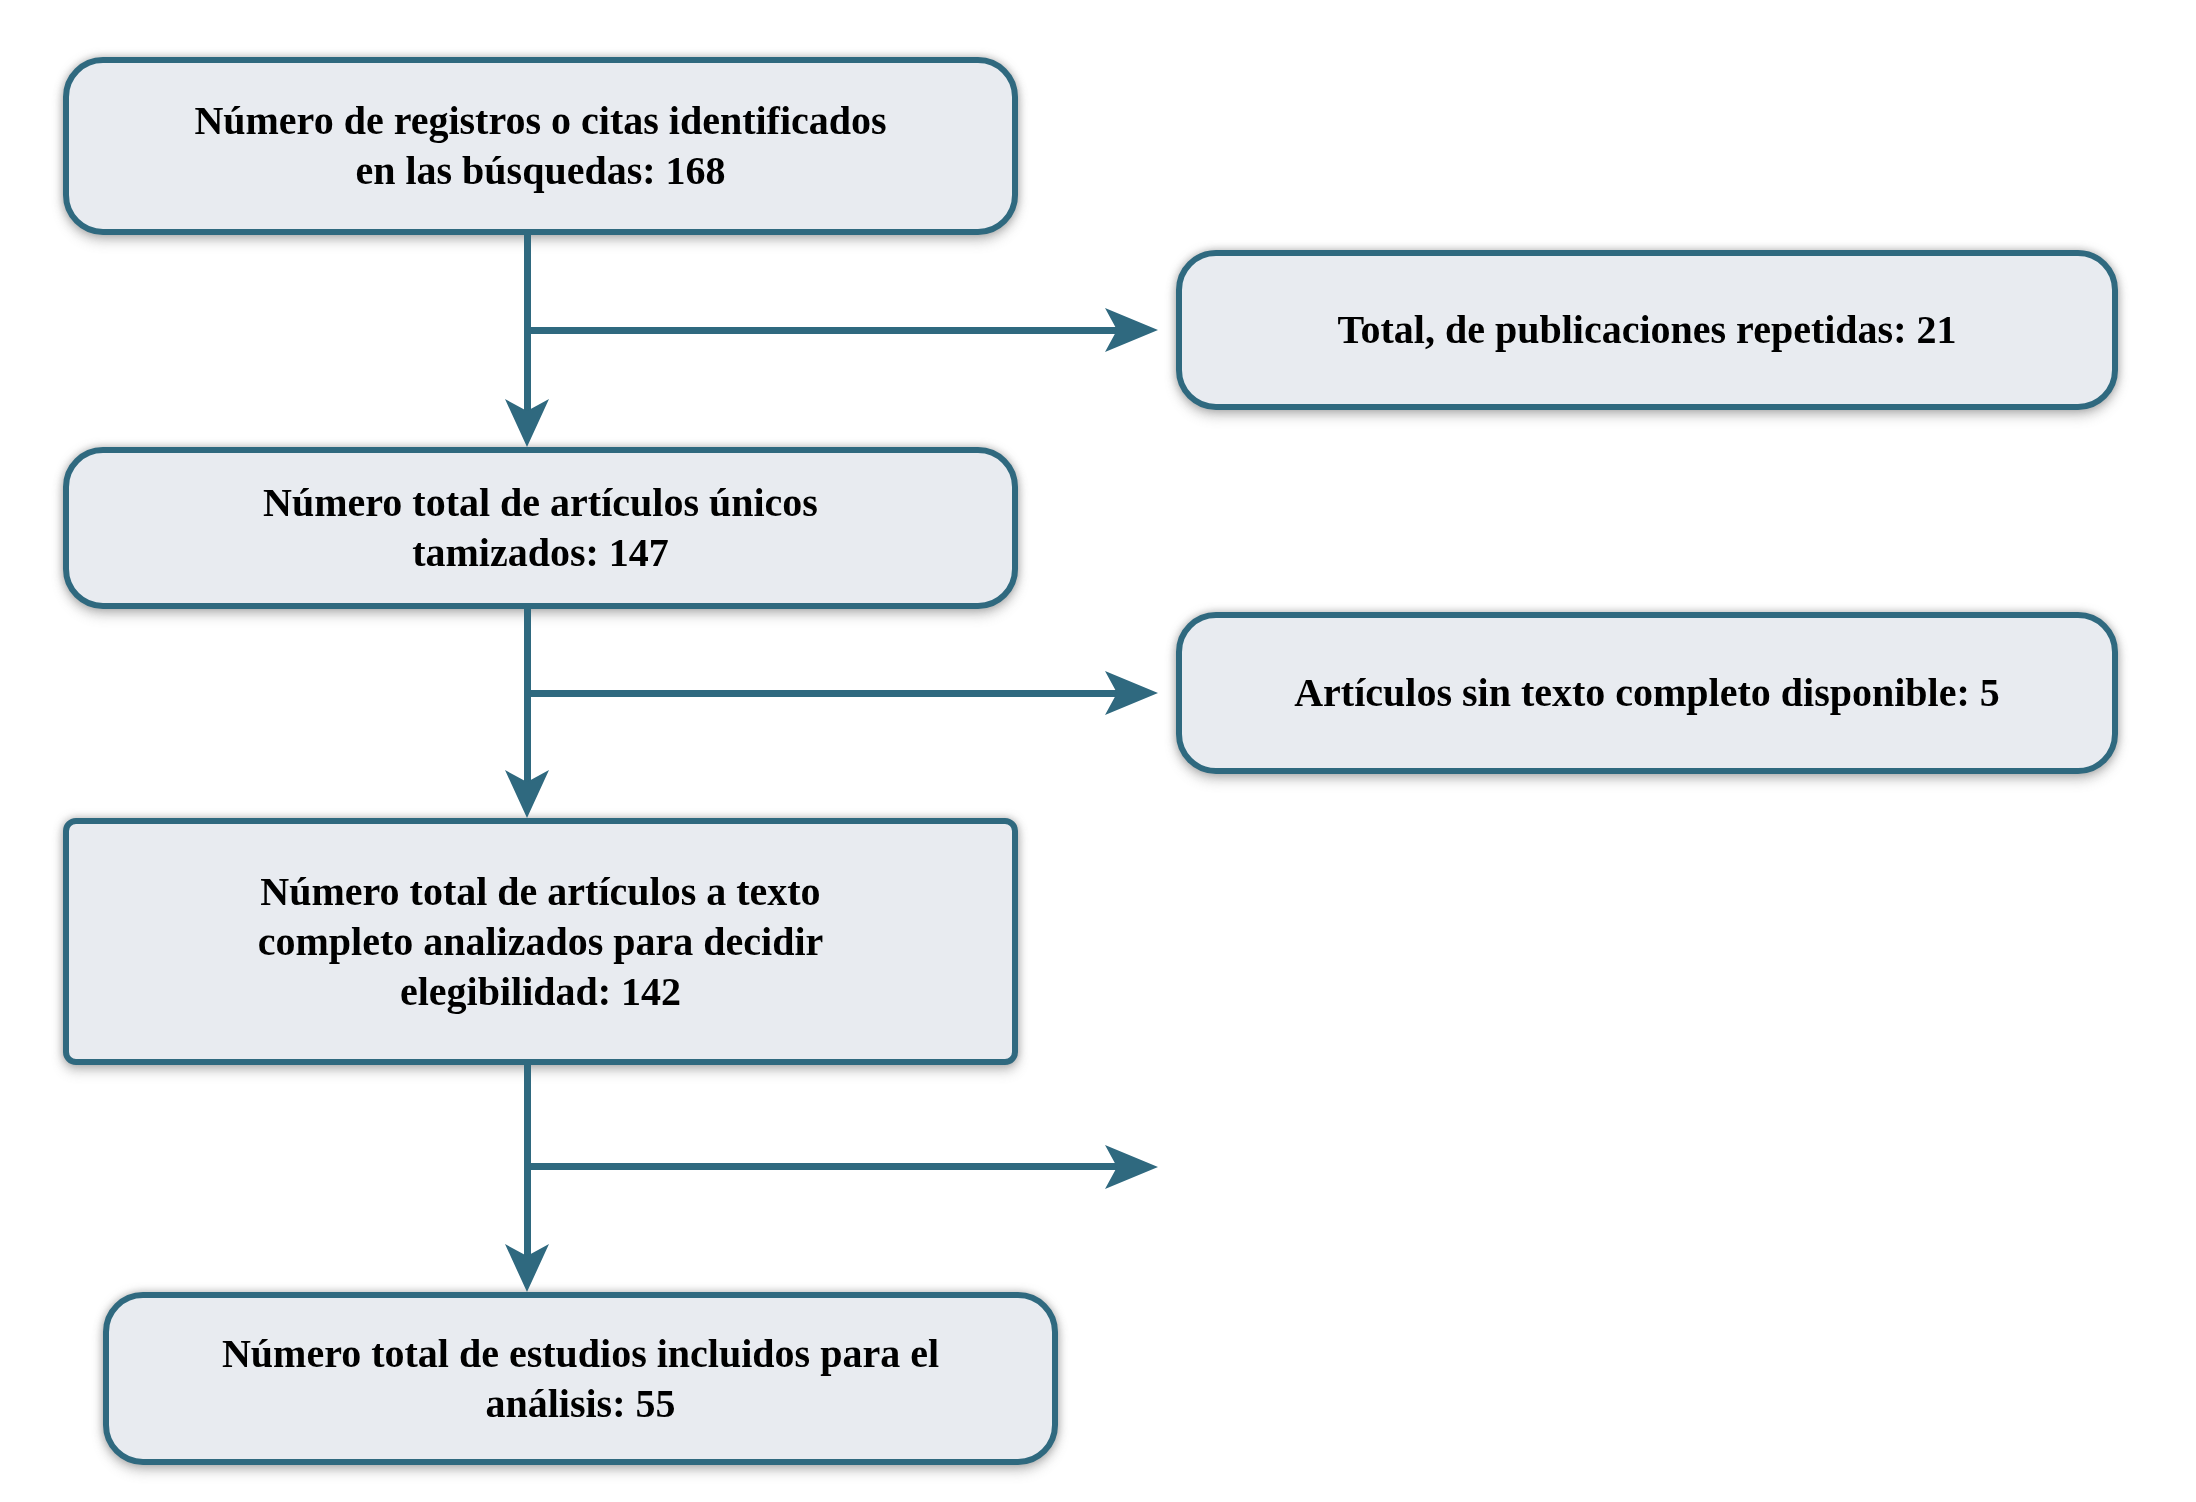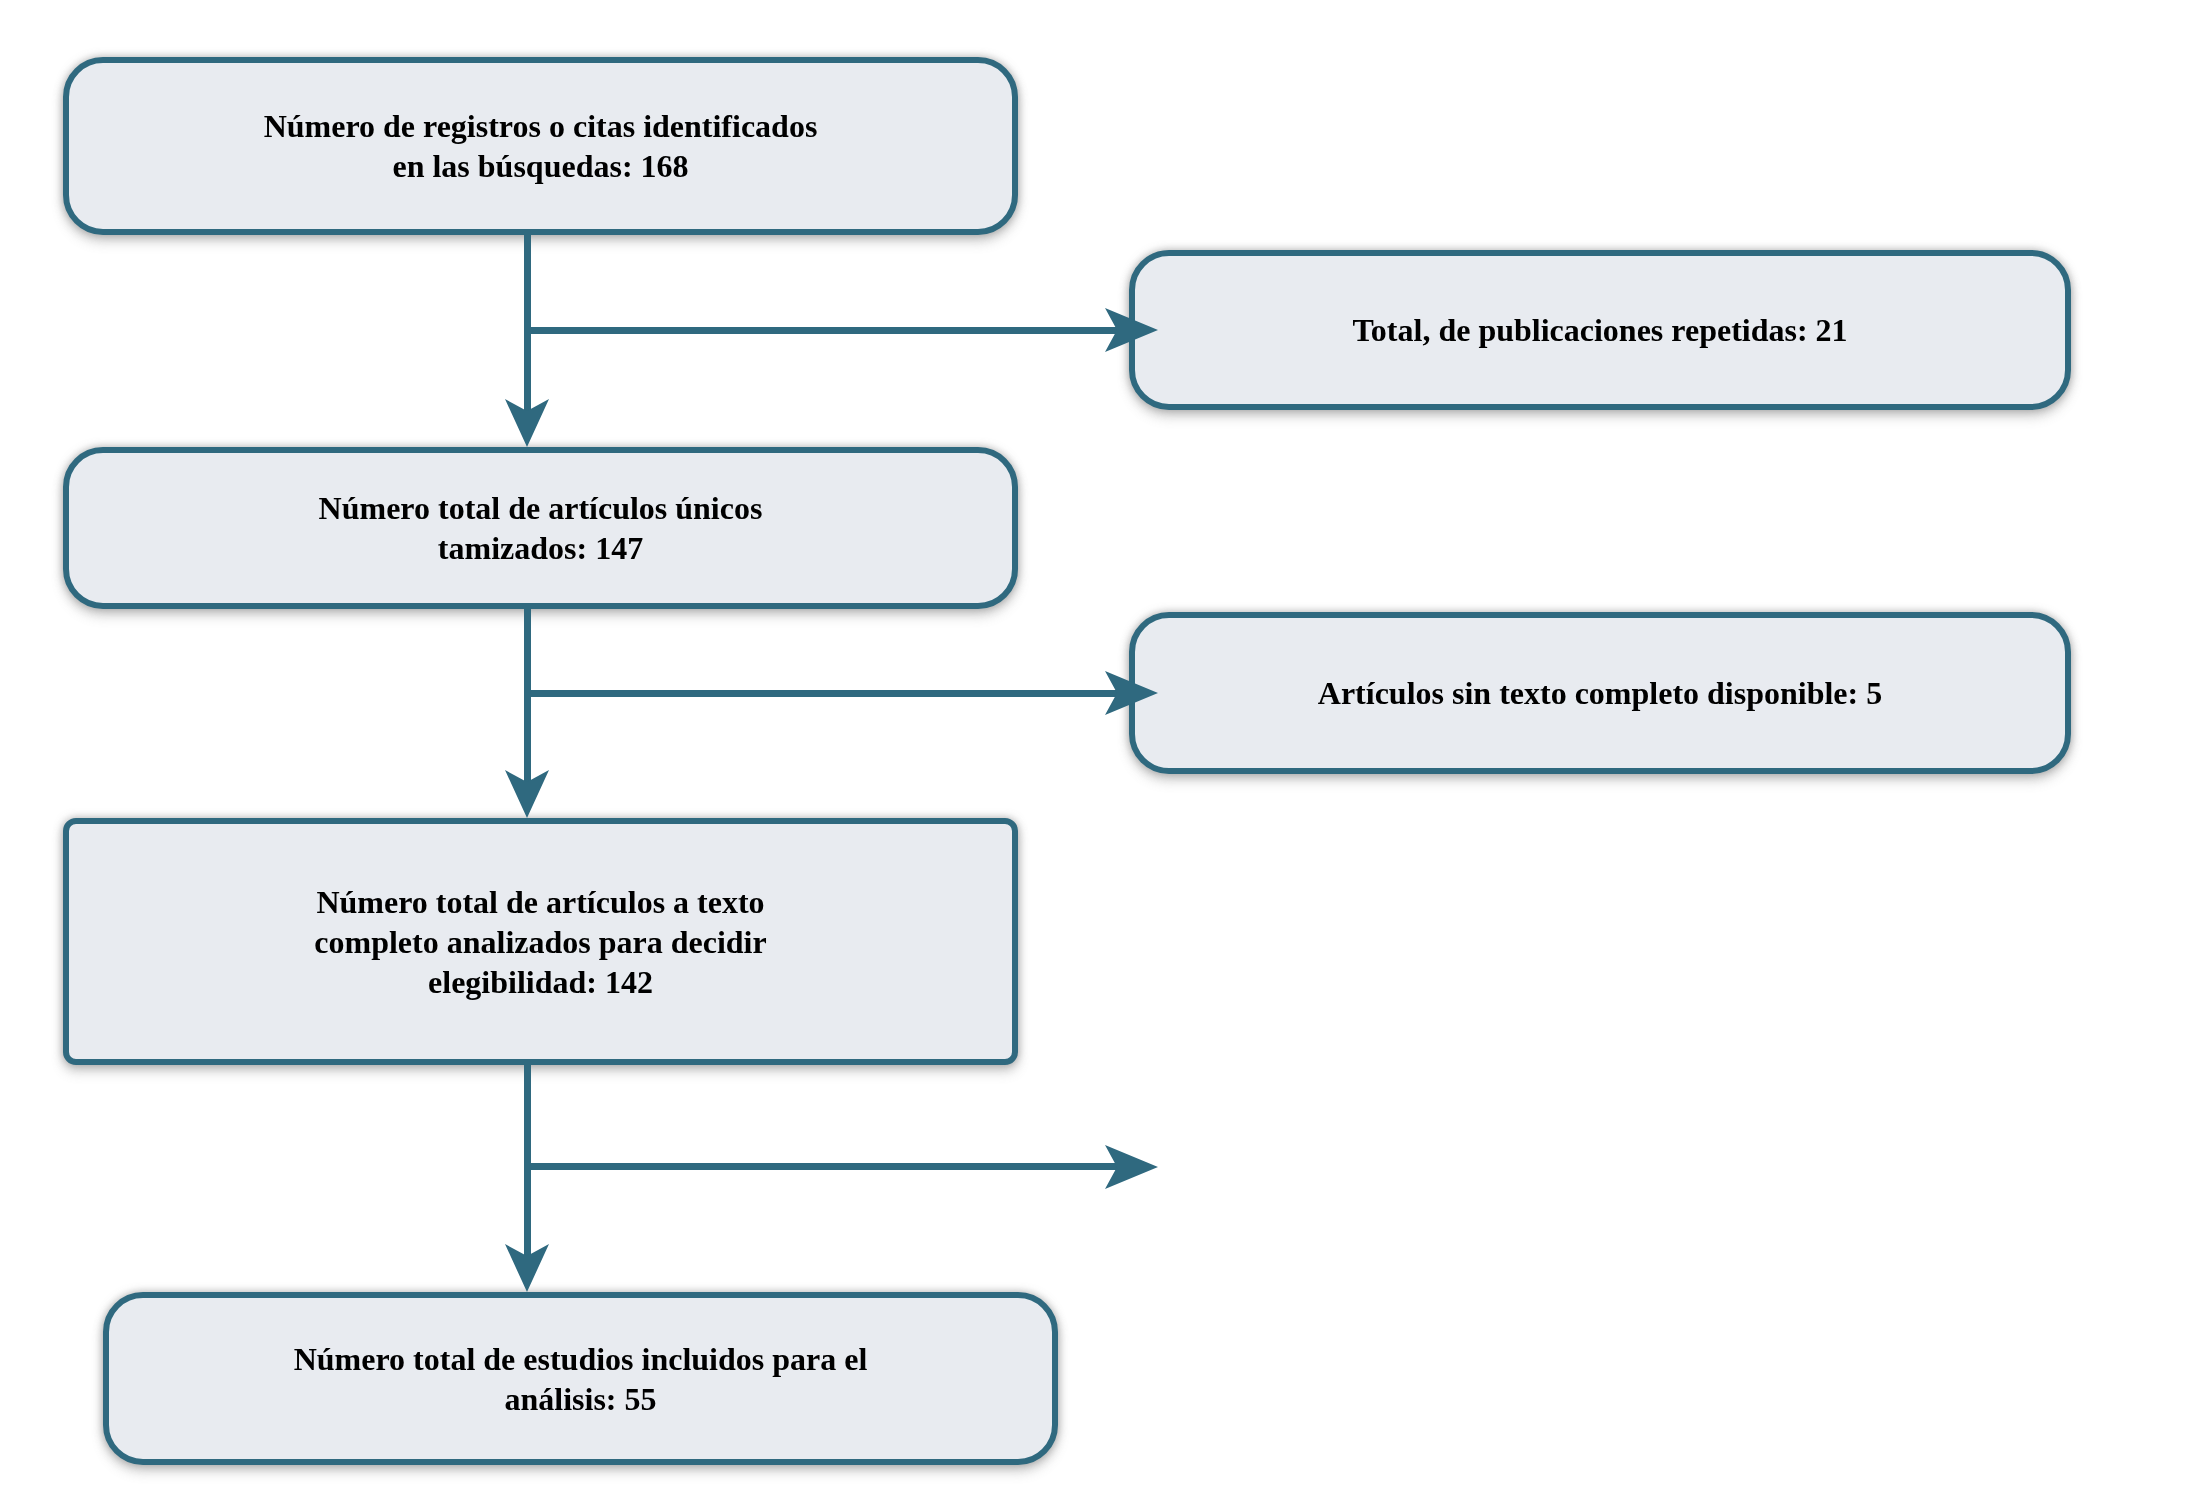--- a/index.html
+++ b/index.html
@@ -22,25 +22,25 @@
     border-radius: 40px;
     display: flex;
     align-items: center;
     justify-content: center;
     text-align: center;
     padding: 8px 24px;
     box-shadow: 0 0 9px rgba(110,110,110,0.55), 0 7px 12px rgba(110,110,110,0.30);
   }
   .node .lbl {
     white-space: pre-line;
-    font-size: 32px;
+    font-size: 40px;
     line-height: 1.25;
   }
   .left-col  { left: 63px;   width: 955px; }
-  .right-col { left: 1129px; width: 942px; }
+  .right-col { left: 1176px; width: 942px; }
   .b1 { top: 57px;   height: 178px; }
   .b2 { top: 447px;  height: 162px; }
   .b3 { top: 818px;  height: 247px; border-radius: 13px; }
   .b4 { top: 1292px; height: 173px; margin-left: 40px; }
   .r1 { top: 250px;  height: 160px; }
   .r2 { top: 612px;  height: 162px; }
   .r3 { top: 1068px; height: 197px; }
   
   .line { position: absolute; background: var(--accent, #2F697F); }
   .v { left: 524px; width: 7px; }

